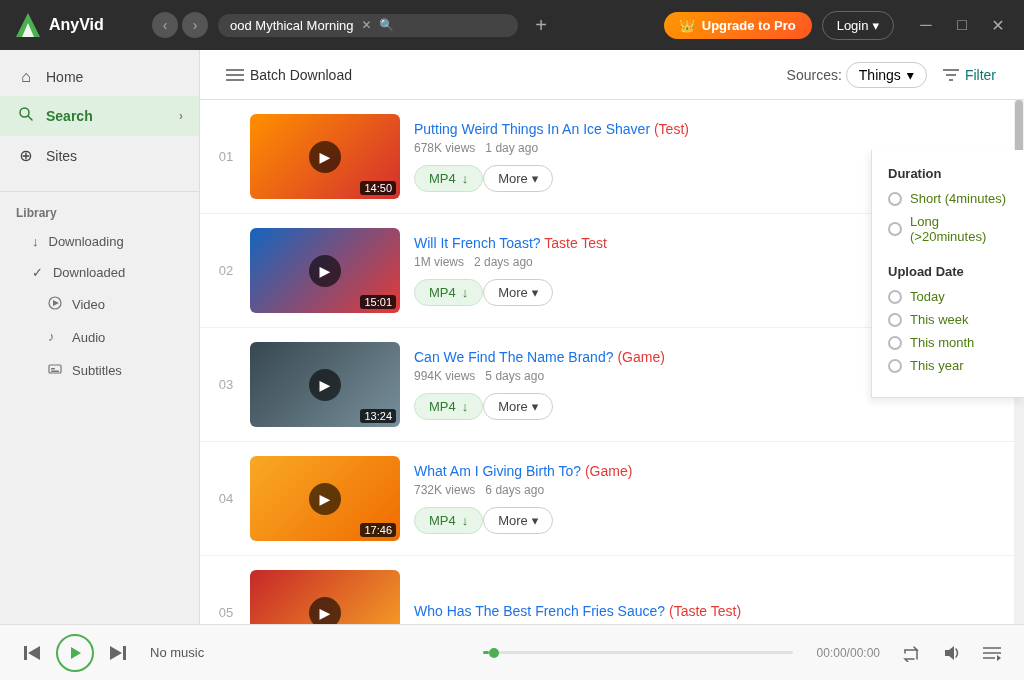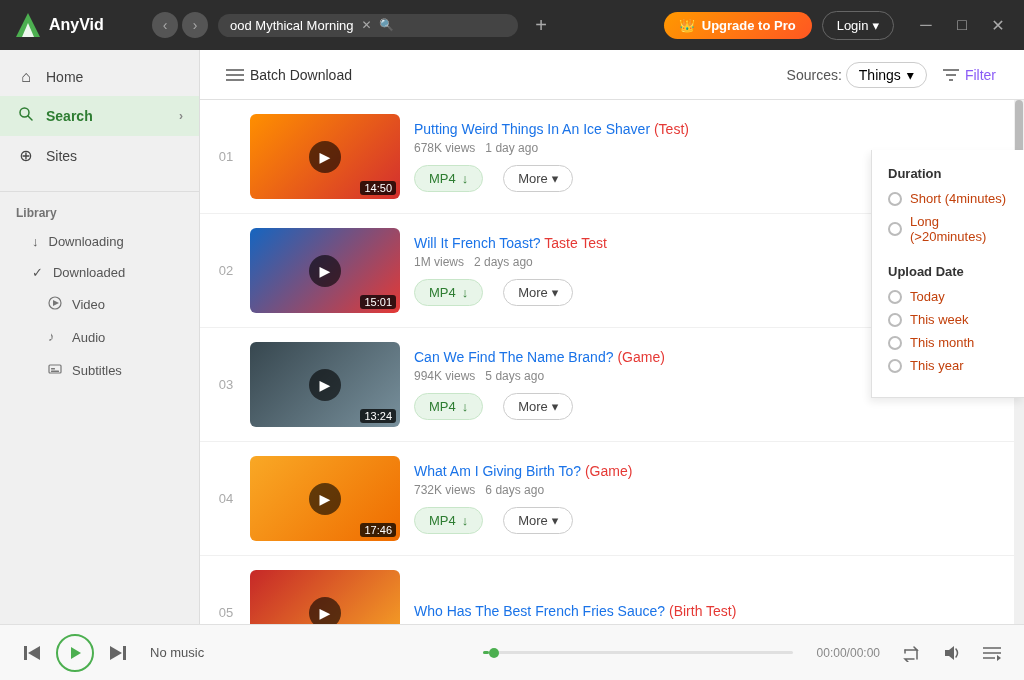--- a/index.html
+++ b/index.html
@@ -35,43 +35,43 @@
     .sidebar-sub-item { display: flex; align-items: center; gap: 10px; padding: 8px 16px 8px 32px; cursor: pointer; font-size: 13px; color: #555; }
 
     
     .content-area { flex: 1; display: flex; flex-direction: column; overflow: hidden; position: relative; }
 
     
     .content-header { background: white; border-bottom: 1px solid #e0e0e0; padding: 0 16px; height: 50px; display: flex; align-items: center; gap: 4px; flex-shrink: 0; }
     .batch-download-btn { display: flex; align-items: center; gap: 6px; font-size: 14px; color: #333; cursor: pointer; padding: 6px 10px; border-radius: 6px; }
     .sources-label { font-size: 14px; color: #555; margin-left: auto; }
     .source-selector { display: flex; align-items: center; gap: 6px; background: white; border: 1px solid #ccc; border-radius: 20px; padding: 4px 12px; cursor: pointer; font-size: 14px; }
-    .filter-btn { display: flex; align-items: center; gap: 6px; font-size: 14px; color: #8b5cf6; cursor: pointer; padding: 6px 12px; border-radius: 6px; }
+    .filter-btn { display: flex; align-items: center; gap: 6px; font-size: 14px; color: #0f766e; cursor: pointer; padding: 6px 12px; border-radius: 6px; }
 
     
     .video-list { flex: 1; overflow-y: auto; background: white; padding: 0; }
     .video-item { display: flex; align-items: center; padding: 14px 16px; border-bottom: 1px solid #f0f0f0; gap: 14px; }
     .item-number { font-size: 13px; color: #aaa; width: 20px; text-align: center; flex-shrink: 0; }
     .thumbnail-wrap { position: relative; width: 150px; height: 85px; border-radius: 6px; overflow: hidden; flex-shrink: 0; background: #333; }
     .play-btn-overlay { width: 32px; height: 32px; background: rgba(0,0,0,0.6); border-radius: 50%; display: flex; align-items: center; justify-content: center; color: white; font-size: 14px; position: absolute; top: 50%; left: 50%; transform: translate(-50%,-50%); }
     .duration-badge { position: absolute; bottom: 4px; right: 4px; background: rgba(0,0,0,0.75); color: white; font-size: 11px; padding: 1px 4px; border-radius: 3px; }
     .item-info { flex: 1; min-width: 0; }
     .item-title { font-size: 14px; color: #1a73e8; font-weight: 500; margin-bottom: 4px; cursor: pointer; white-space: nowrap; overflow: hidden; text-overflow: ellipsis; }
     .item-title .highlight { color: #e53935; }
     .item-meta { font-size: 12px; color: #888; margin-bottom: 10px; }
-    .item-actions { display: flex; align-items: center; gap: 20px; }
+    .item-actions { display: flex; align-items: center; gap: 0; }
     .mp4-btn { display: flex; align-items: center; gap: 6px; background: #e8f5e9; border: 1px solid #c8e6c9; color: #2e7d32; padding: 5px 14px; border-radius: 20px; cursor: pointer; font-size: 13px; font-weight: 500; }
     .more-btn { display: flex; align-items: center; gap: 4px; background: white; border: 1px solid #ccc; color: #444; padding: 5px 14px; border-radius: 20px; cursor: pointer; font-size: 13px; }
 
     
     .filter-panel { position: absolute; right: 0; top: 50px; width: 153px; background: white; border-left: 1px solid #e0e0e0; border-bottom: 1px solid #e0e0e0; padding: 16px; z-index: 10; box-shadow: -2px 4px 8px rgba(0,0,0,0.08); }
     .filter-section-title { font-size: 13px; color: #333; font-weight: 600; margin-bottom: 10px; }
     .filter-option { display: flex; align-items: center; gap: 8px; margin-bottom: 8px; cursor: pointer; }
     .radio-circle { width: 14px; height: 14px; border: 2px solid #bbb; border-radius: 50%; flex-shrink: 0; }
-    .filter-option-label { font-size: 13px; color: #c2410c; }
+    .filter-option-label { font-size: 13px; color: #4d7c0f; }
     .filter-gap { height: 12px; }
 
     
     .player-bar { height: 56px; background: #f8f8f8; border-top: 1px solid #e0e0e0; display: flex; align-items: center; padding: 0 16px; gap: 16px; flex-shrink: 0; }
     .player-controls { display: flex; align-items: center; gap: 8px; }
     .player-btn { background: none; border: none; cursor: pointer; color: #555; font-size: 18px; width: 32px; height: 32px; display: flex; align-items: center; justify-content: center; }
     .player-play { width: 38px; height: 38px; border: 2px solid #4caf50; border-radius: 50%; color: #4caf50; font-size: 18px; }
     .player-title { font-size: 13px; color: #555; flex: 1; }
     .player-time { font-size: 12px; color: #888; }
     .player-progress { flex: 1; height: 3px; background: #e0e0e0; border-radius: 2px; margin: 0 8px; position: relative; }
@@ -308,21 +308,21 @@
             </div>
           </div>
         </div>
 
         <div class="video-item" style="border-bottom:none;">
           <span class="item-number">05</span>
           <div class="thumbnail-wrap thumb-5">
             <div class="play-btn-overlay">▶</div>
           </div>
           <div class="item-info">
-            <div class="item-title">Who Has The Best French Fries Sauce? <span class="highlight">(Birth Test)</span></div>
+            <div class="item-title">Who Has The Best French Fries Sauce? <span class="highlight">(Taste Test)</span></div>
           </div>
         </div>
 
       </div>
 
       <div class="filter-panel">
         <div class="filter-section-title">Duration</div>
         <div class="filter-option">
           <div class="radio-circle"></div>
           <span class="filter-option-label">Short (4minutes)</span>

